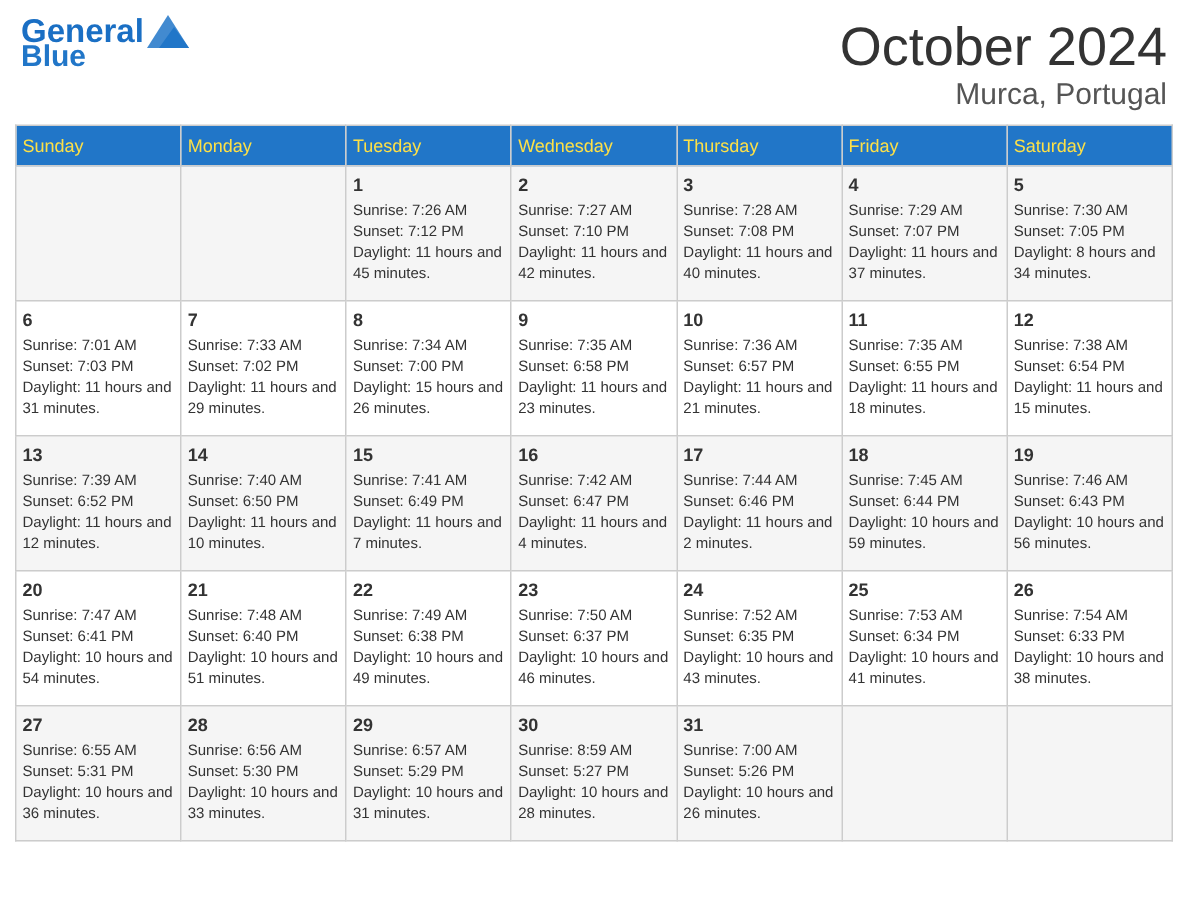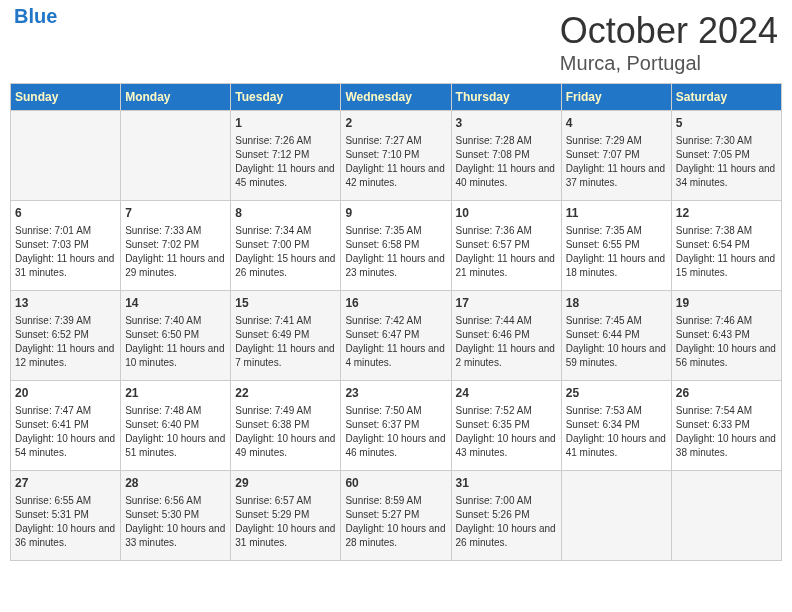--- a/index.html
+++ b/index.html
@@ -23,40 +23,40 @@
       align-items: flex-start;
     }
     .logo-text {
       font-size: 22px;
       font-weight: bold;
       color: #333;
       line-height: 1;
     }
     .logo-text span.blue { color: #1a6fc4; }
     .title-block {
-      text-align: left;
+      text-align: right;
     }
     .month-title {
       font-size: 36px;
       font-weight: normal;
       color: #333;
     }
     .location {
       font-size: 20px;
       color: #555;
     }
     table {
       width: 100%;
       border-collapse: collapse;
       font-size: 11px;
     }
     thead tr th {
       background-color: #2176c8;
-      color: #fef9c3;
-      font-weight: bold;
+      color: #fde047;
+      font-weight: normal;
       padding: 6px 4px;
       text-align: left;
       border: 1px solid #ccc;
       font-size: 12px;
     }
     tbody tr td {
       border: 1px solid #ccc;
       padding: 4px;
       vertical-align: top;
       width: calc(100% / 7);
@@ -79,20 +79,29 @@
     .day-info {
       font-size: 10px;
       color: #333;
     }
   </style>
 </head>
 <body>
 
 <div class="header">
   <div class="logo">
+    <div style="display:flex; align-items:center; gap:2px;">
+      <span class="logo-text">
+        <span class="blue">General</span>
+      </span>
+      <svg width="28" height="22" viewBox="0 0 28 22">
+        <polygon points="0,22 14,0 28,22" fill="#2176c8" opacity="0.85"></polygon>
+        <polygon points="8,22 18,8 28,22" fill="#2176c8"></polygon>
+      </svg>
+    </div>
     <span class="logo-text" style="color:#2176c8; font-size:20px; margin-top:-4px;">Blue</span>
   </div>
   <div class="title-block">
     <div class="month-title">October 2024</div>
     <div class="location">Murca, Portugal</div>
   </div>
 </div>
 
 <table>
   <thead>
@@ -131,21 +140,21 @@
         <td>
           <div class="day-number">4</div>
           <div class="day-info">Sunrise: 7:29 AM</div>
           <div class="day-info">Sunset: 7:07 PM</div>
           <div class="day-info">Daylight: 11 hours and 37 minutes.</div>
         </td>
         <td>
           <div class="day-number">5</div>
           <div class="day-info">Sunrise: 7:30 AM</div>
           <div class="day-info">Sunset: 7:05 PM</div>
-          <div class="day-info">Daylight: 11 hours and 34 minutes.</div>
+          <div class="day-info">Daylight: 8 hours and 34 minutes.</div>
         </td>
       </tr>
       <tr>
         <td>
           <div class="day-number">6</div>
           <div class="day-info">Sunrise: 7:01 AM</div>
           <div class="day-info">Sunset: 7:03 PM</div>
           <div class="day-info">Daylight: 11 hours and 31 minutes.</div>
         </td>
         <td>
@@ -286,21 +295,21 @@
           <div class="day-info">Sunset: 5:30 PM</div>
           <div class="day-info">Daylight: 10 hours and 33 minutes.</div>
         </td>
         <td>
           <div class="day-number">29</div>
           <div class="day-info">Sunrise: 6:57 AM</div>
           <div class="day-info">Sunset: 5:29 PM</div>
           <div class="day-info">Daylight: 10 hours and 31 minutes.</div>
         </td>
         <td>
-          <div class="day-number">60</div>
+          <div class="day-number">30</div>
           <div class="day-info">Sunrise: 8:59 AM</div>
           <div class="day-info">Sunset: 5:27 PM</div>
           <div class="day-info">Daylight: 10 hours and 28 minutes.</div>
         </td>
         <td>
           <div class="day-number">31</div>
           <div class="day-info">Sunrise: 7:00 AM</div>
           <div class="day-info">Sunset: 5:26 PM</div>
           <div class="day-info">Daylight: 10 hours and 26 minutes.</div>
         </td>

